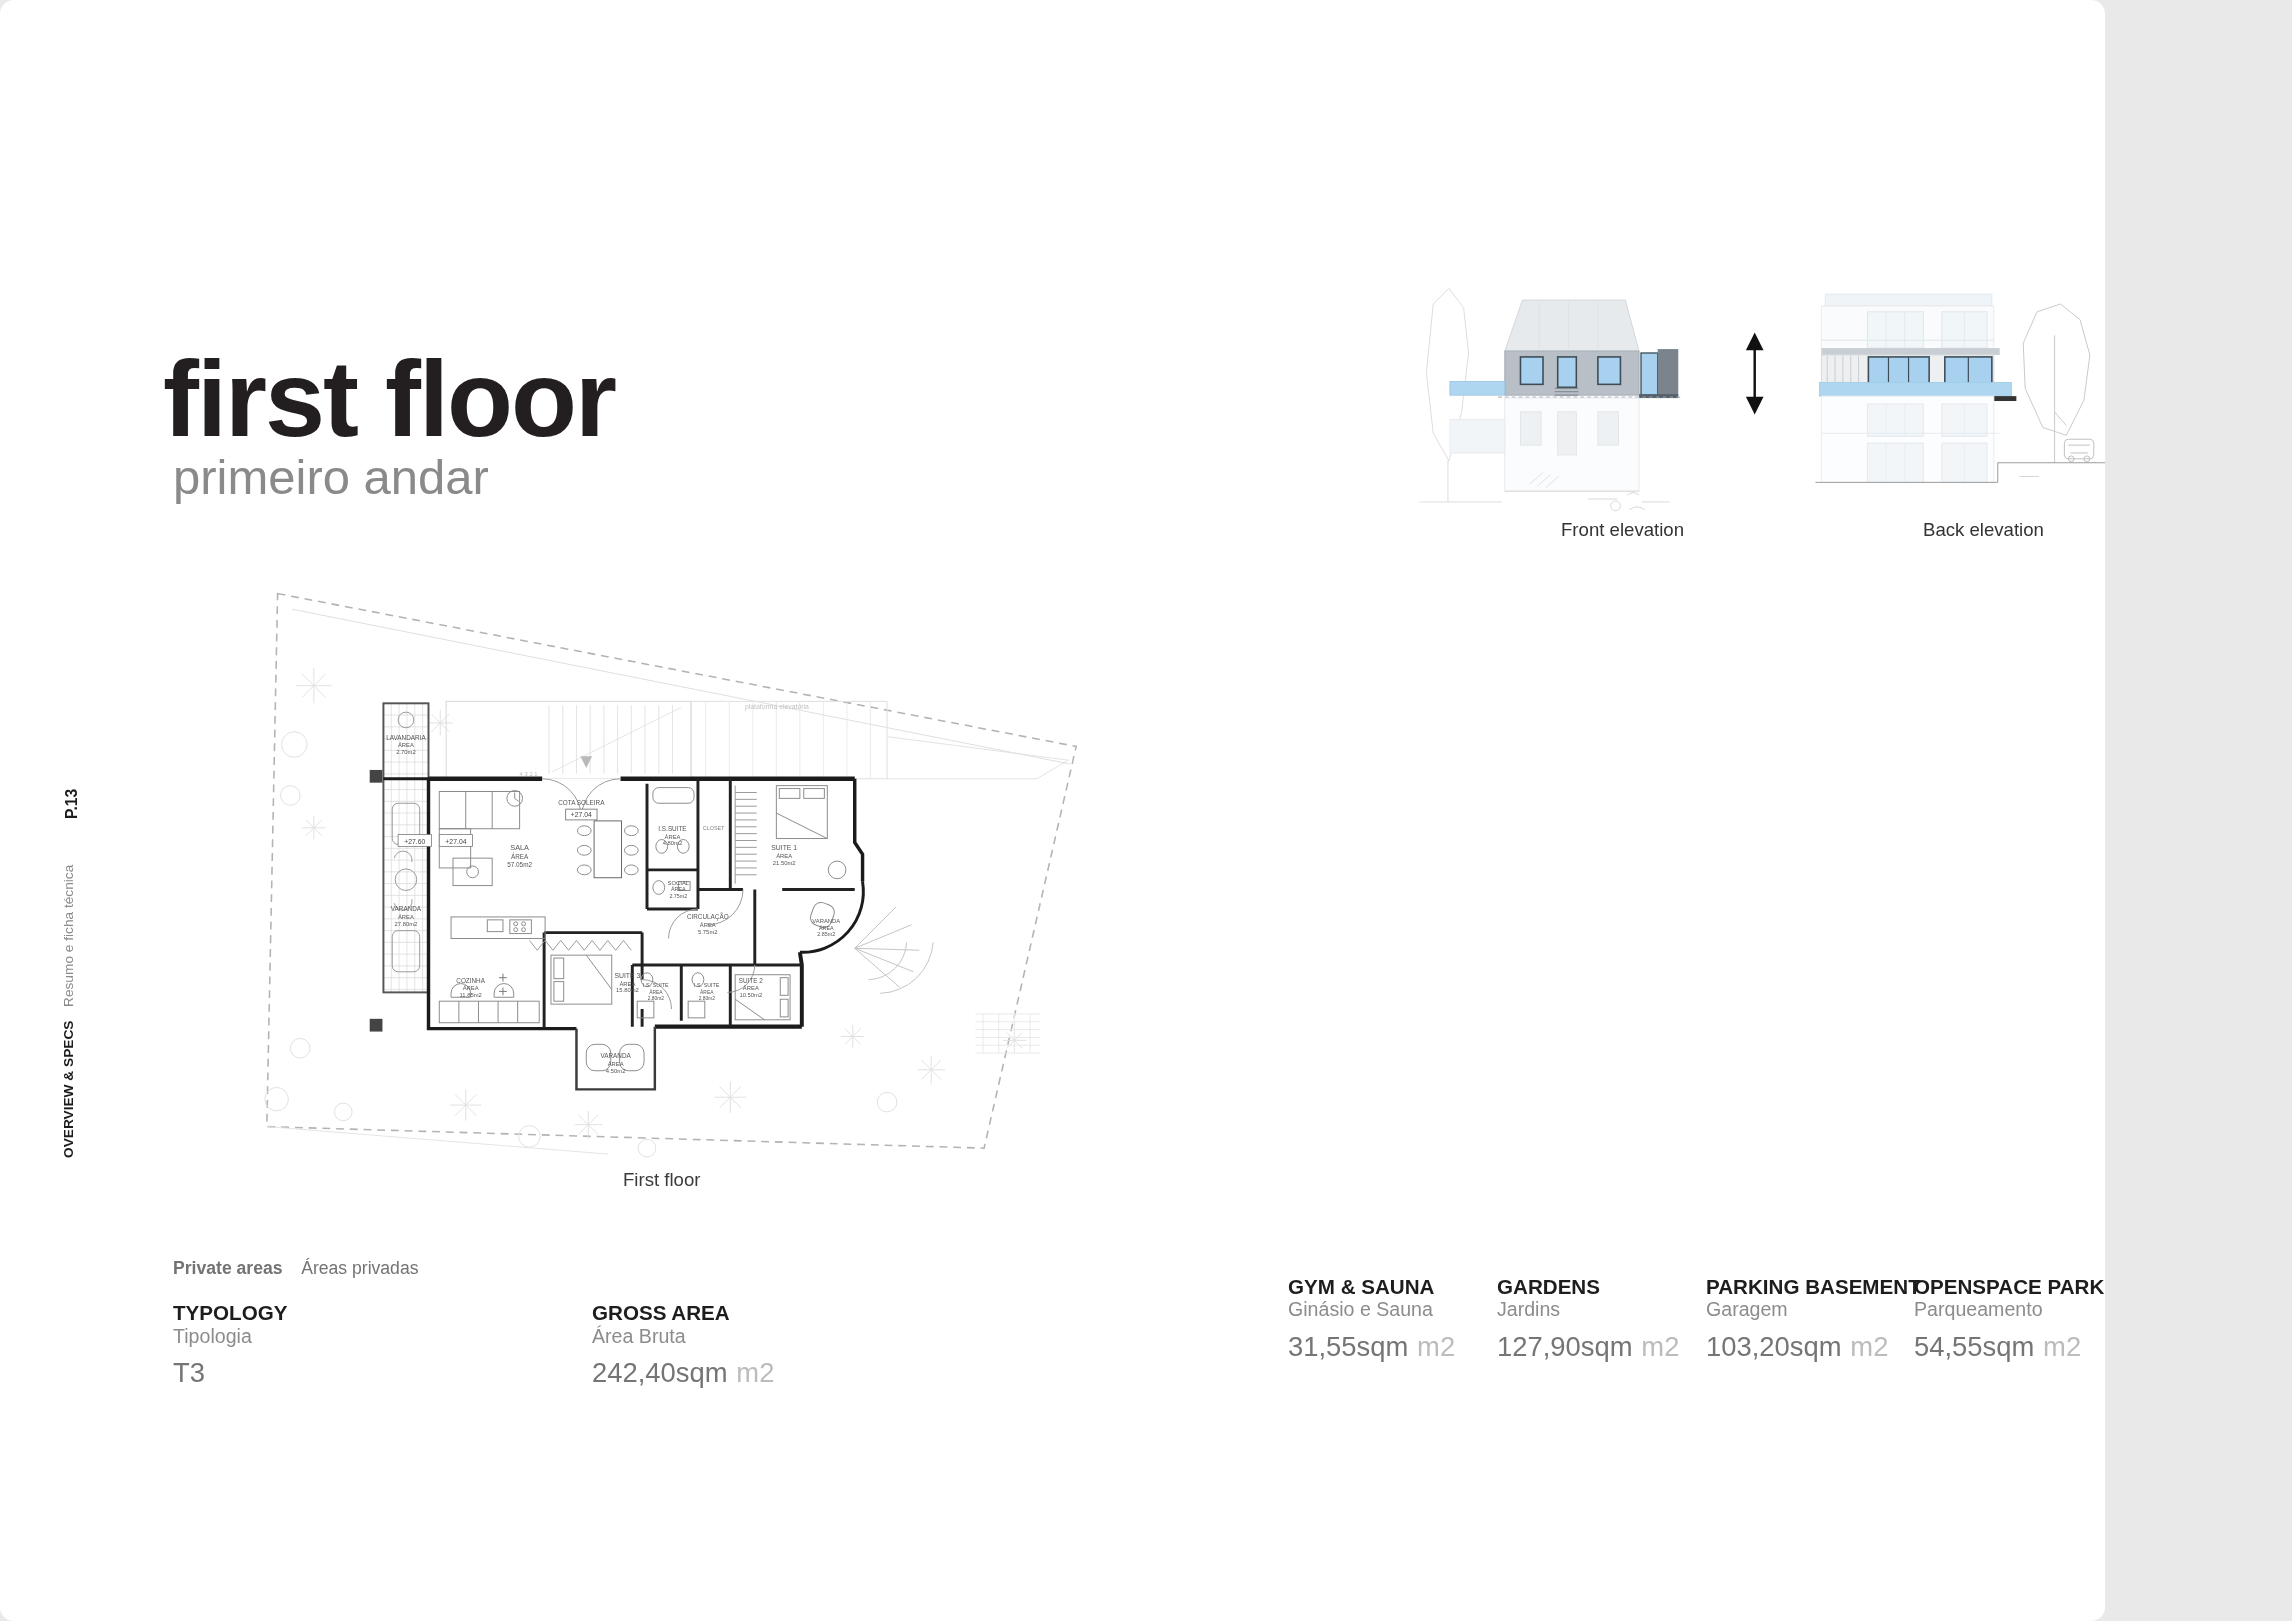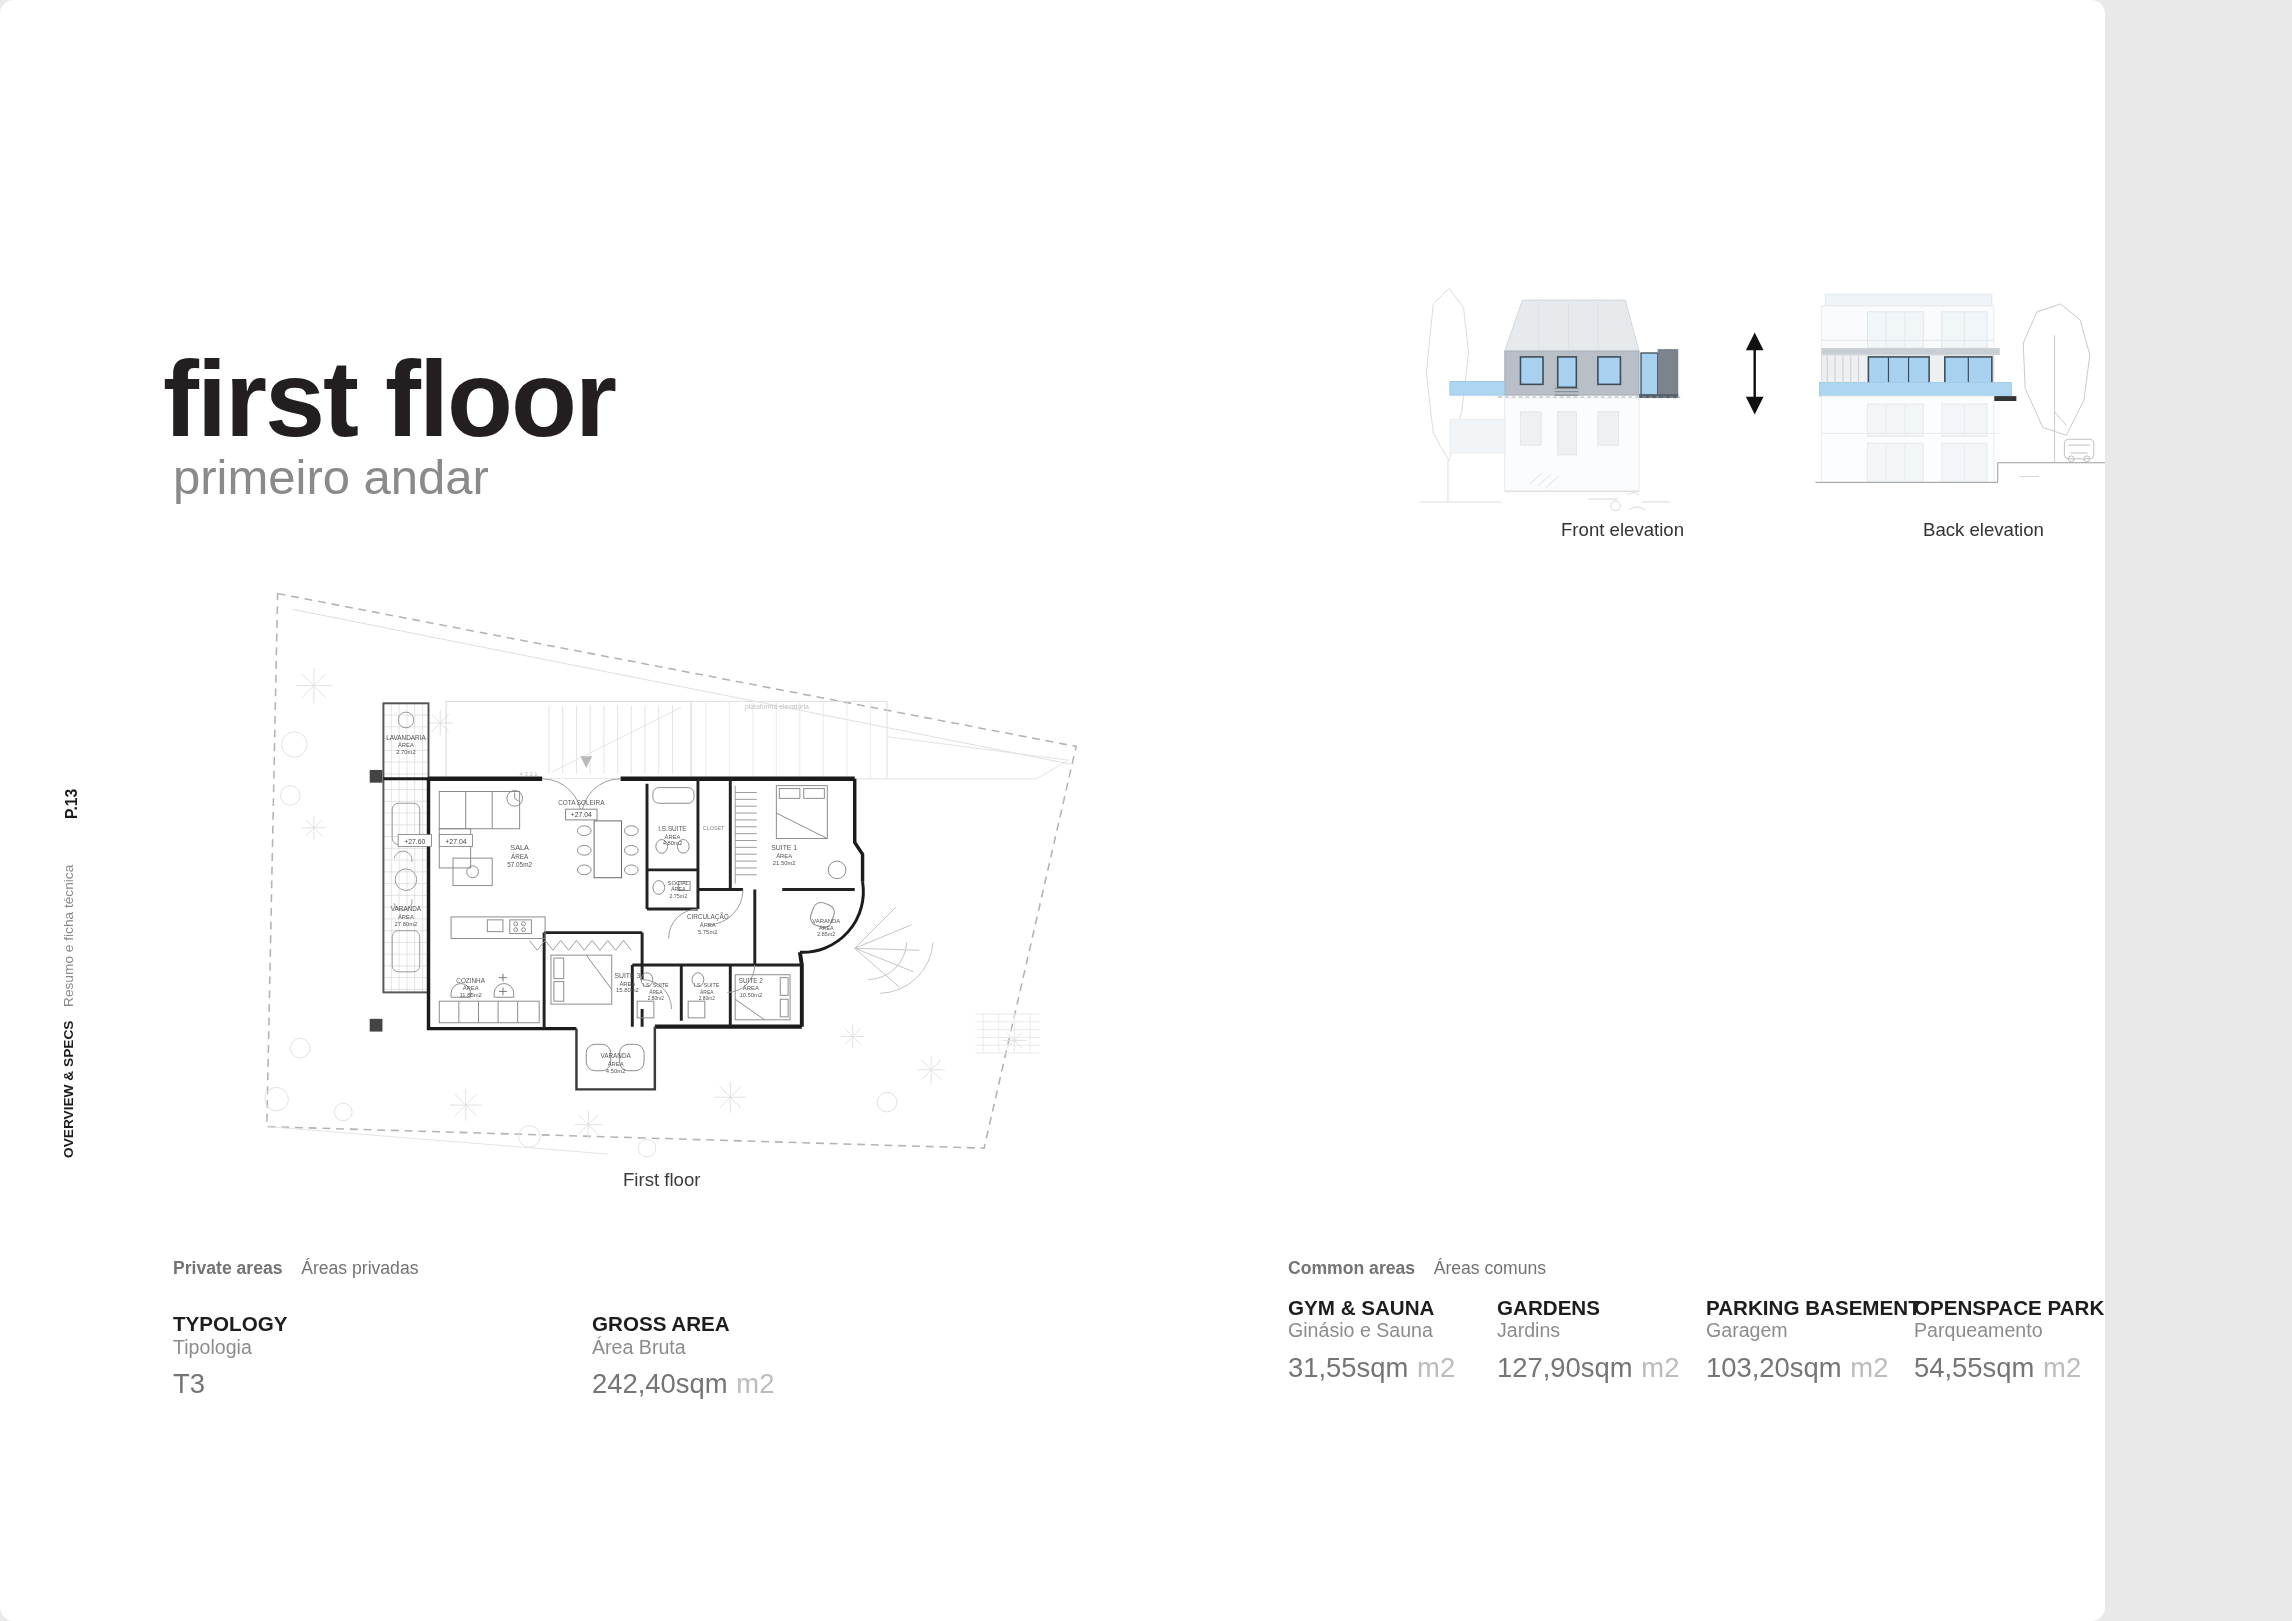--- a/index.html
+++ b/index.html
@@ -398,39 +398,35 @@
   </svg>
 
   <div class="abs elev-label" style="left:1561px;top:519px;">Front elevation</div>
   <div class="abs elev-label" style="left:1923px;top:519px;">Back elevation</div>
 
   <div class="abs" style="left:173px;top:1258px;width:686px;">
     <div class="spec-section-h">
       <span class="en">Private areas</span>
       <span class="pt">Áreas privadas</span>
     </div>
-    <div style="position:relative;height:118px;margin-top:33px;">
+    <div style="position:relative;height:118px;margin-top:22px;">
       <div class="spec-col" style="left:0;">
         <div class="lbl">TYPOLOGY</div>
         <div class="lblpt">Tipologia</div>
         <div class="val"><span>T3</span><span class="unit"></span></div>
       </div>
       <div class="spec-col" style="left:419px;">
         <div class="lbl">GROSS AREA</div>
         <div class="lblpt">Área Bruta</div>
         <div class="val"><span>242,40sqm</span><span class="unit">m2</span></div>
       </div>
     </div>
   </div>
 
   <div class="abs" style="left:1288px;top:1258px;width:882px;">
-    <div class="spec-section-h">
-      <span class="en">Common areas</span>
-      <span class="pt">Áreas comuns</span>
-    </div>
     <div style="position:relative;height:118px;margin-top:16.7px;">
       <div class="spec-col" style="left:0;">
         <div class="lbl">GYM &amp; SAUNA</div>
         <div class="lblpt">Ginásio e Sauna</div>
         <div class="val"><span>31,55sqm</span><span class="unit">m2</span></div>
       </div>
       <div class="spec-col" style="left:209px;">
         <div class="lbl">GARDENS</div>
         <div class="lblpt">Jardins</div>
         <div class="val"><span>127,90sqm</span><span class="unit">m2</span></div>

